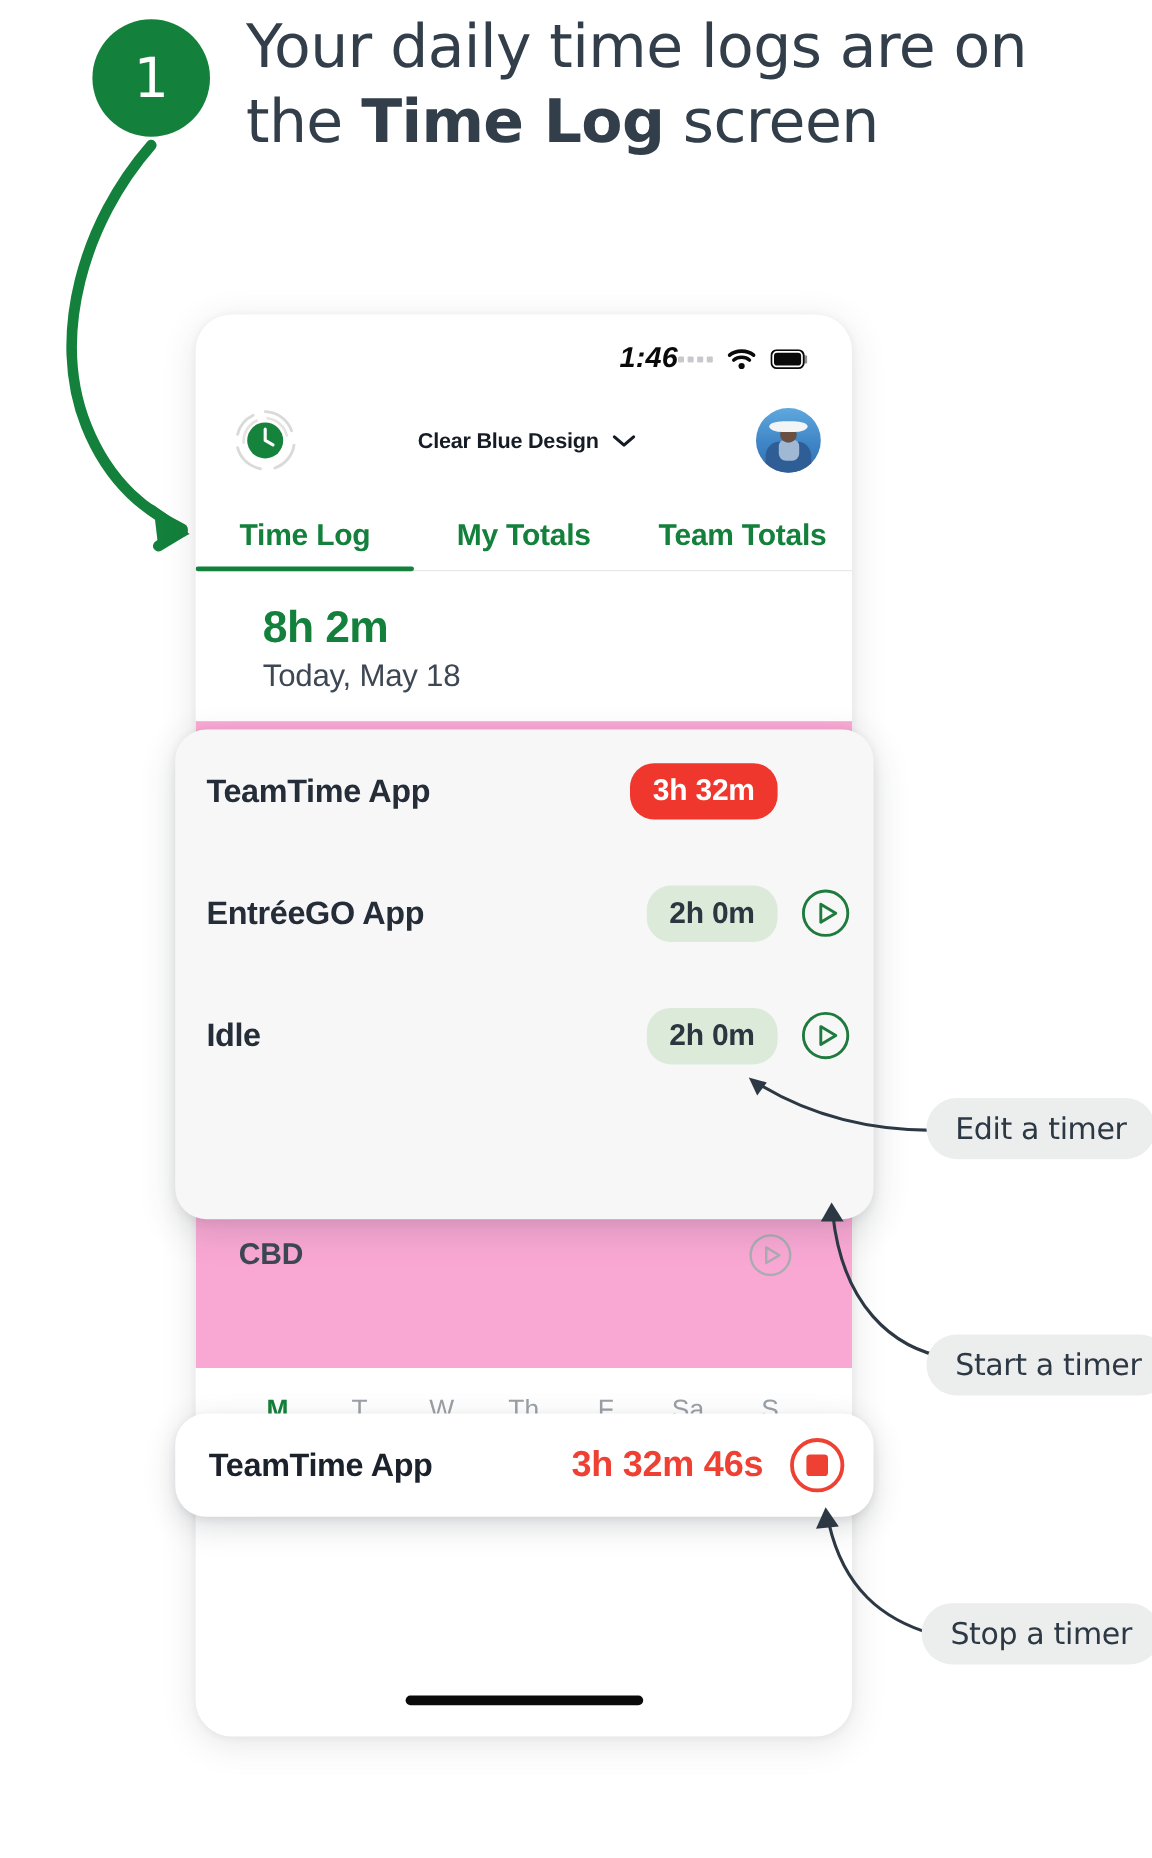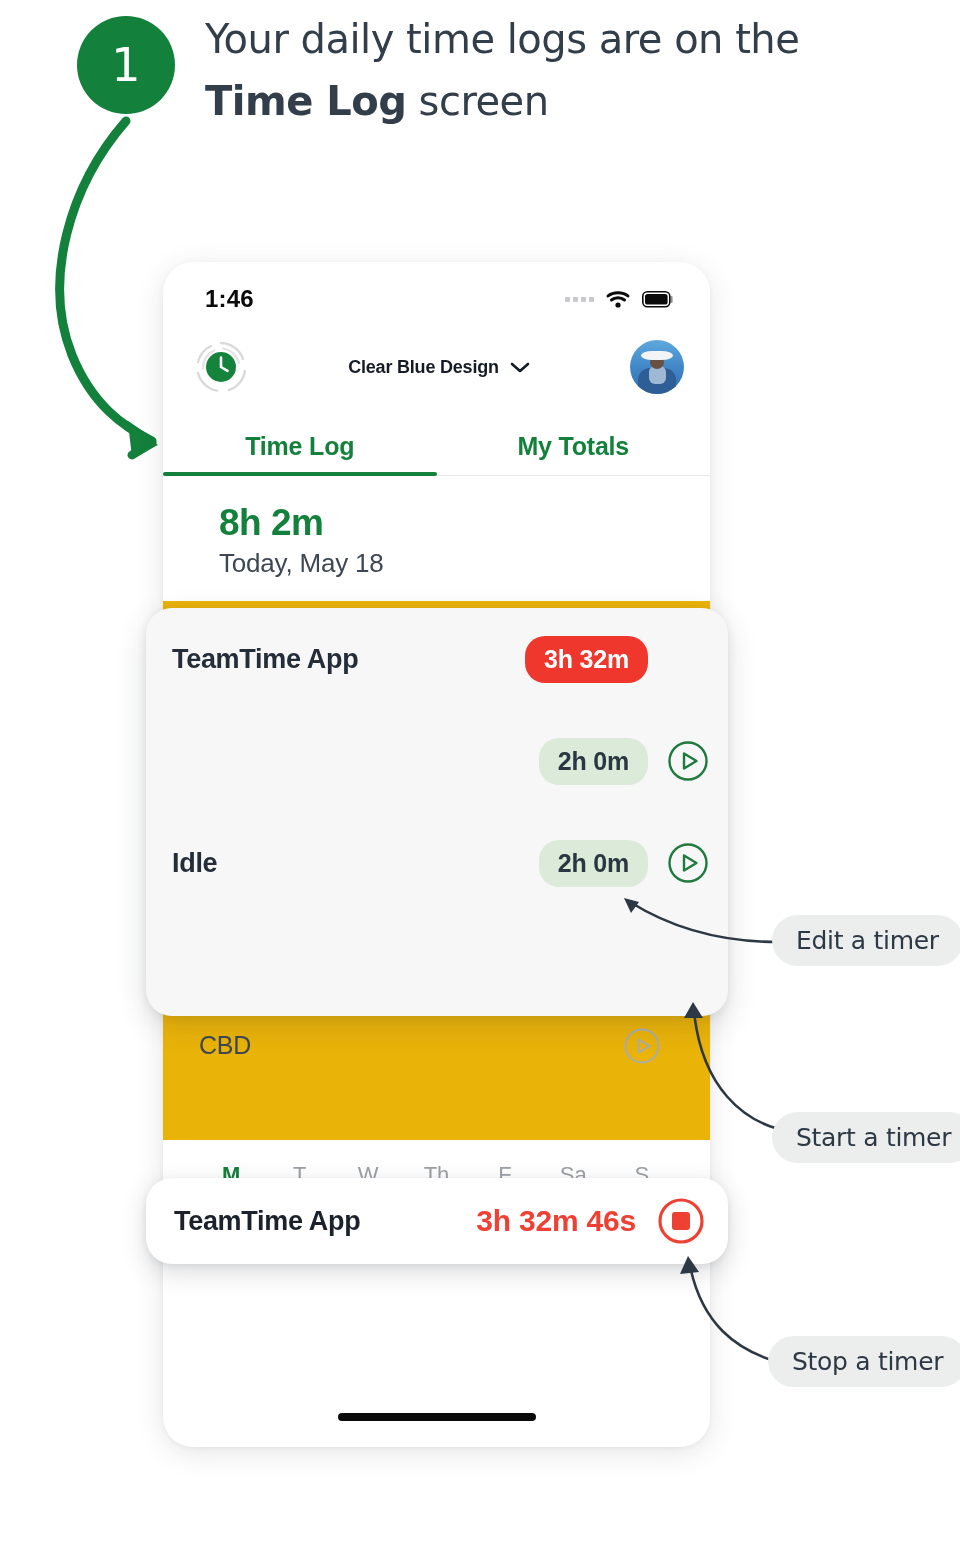--- a/index.html
+++ b/index.html
@@ -16,40 +16,40 @@
     position: absolute; left: 77px; top: 16px;
     width: 98px; height: 98px; border-radius: 50%;
     background: #13803B;
     display: flex; align-items: center; justify-content: center;
     color: #ffffff; font-size: 46px; font-weight: 400;
     font-family: "DejaVu Sans", sans-serif;
   }
   .headline {
     position: absolute; left: 205px; top: 8px; width: 700px;
     font-family: "DejaVu Sans", sans-serif;
-    font-size: 40px; line-height: 62px; color: #323E4A;
+    font-size: 50px; line-height: 62px; color: #323E4A;
     letter-spacing: -0.5px;
   }
   .headline b { font-weight: 700; }
 
   
   .green-arrow { position: absolute; left: 20px; top: 105px; }
 
   
   .phone {
     position: absolute; left: 163px; top: 262px;
     width: 547px; height: 1185px;
     background: #ffffff;
     border-radius: 30px;
     box-shadow: 0 6px 28px rgba(60,60,70,0.13), 0 1px 5px rgba(60,60,70,0.06);
     overflow: hidden;
   }
   .statusbar {
     height: 62px; display: flex; align-items: center;
-    justify-content: space-between; padding: 12px 36px 0 42px;
+    justify-content: flex-end; padding: 12px 36px 0 42px; font-style: italic;
   }
   .status-time { font-size: 24px; font-weight: 700; color: #0a0a0a; letter-spacing: 0.2px; }
   .status-icons { display: flex; align-items: center; gap: 11px; }
   .sig-dots { display: flex; gap: 3px; align-items: flex-end; }
   .sig-dots i { width: 5px; height: 5px; background: #c9c9cd; border-radius: 1px; display: block; }
 
   
   .app-header {
     height: 86px; display: flex; align-items: center;
     padding: 0 26px 0 30px; gap: 8px;
@@ -86,21 +86,21 @@
     content: ""; position: absolute; left: 0; right: 0; bottom: -1px;
     height: 4px; background: #13803B; border-radius: 2px;
   }
 
   
   .day-total { padding: 26px 0 22px 56px; }
   .day-total .big { font-size: 37px; font-weight: 700; color: #13803B; letter-spacing: -0.5px; }
   .day-total .sub { font-size: 26px; font-weight: 400; color: #3d4854; margin-top: 4px; letter-spacing: -0.2px; }
 
   
-  .back-list { background: #eab308; }
+  .back-list { background: #f9a8d4; font-weight: bold; }
   .back-row {
     height: 81px; display: flex; align-items: center;
     padding: 0 48px 0 36px; justify-content: space-between;
   }
   .back-row .name { font-size: 25px; color: #3d4854; letter-spacing: -0.2px; }
 
   
   .calendar { padding: 22px 34px 0 34px; }
   .cal-row { display: flex; }
   .cal-cell { flex: 1; text-align: center; }
@@ -225,20 +225,21 @@
         <div class="av-body"></div>
         <div class="av-scarf"></div>
         <div class="av-face"></div>
         <div class="av-hat"></div>
       </div>
     </div>
 
     <div class="tabs">
       <div class="tab active">Time Log</div>
       <div class="tab">My Totals</div>
+      <div class="tab">Team Totals</div>
     </div>
 
     <div class="day-total">
       <div class="big">8h 2m</div>
       <div class="sub">Today, May 18</div>
     </div>
 
     <div class="back-list" style="height:323px;"></div>
     <div class="back-list">
       <div class="back-row">
@@ -294,20 +295,21 @@
     <div class="home-bar"></div>
   </div>
 
   <div class="task-card">
     <div class="task-row">
       <span class="name">TeamTime App</span>
       <span class="pill red">3h 32m</span>
       <span style="width:44px;display:inline-block;"></span>
     </div>
     <div class="task-row">
+      <span class="name">EntréeGO App</span>
       <span class="pill green">2h 0m</span>
       <svg width="44" height="44" viewBox="0 0 44 44">
         <circle cx="22" cy="22" r="18.5" fill="none" stroke="#1f7a3d" stroke-width="2.4"></circle>
         <path d="M18,14.5 L30.5,22 L18,29.5 Z" fill="none" stroke="#1f7a3d" stroke-width="2.4" stroke-linejoin="round"></path>
       </svg>
     </div>
     <div class="task-row">
       <span class="name">Idle</span>
       <span class="pill green">2h 0m</span>
       <svg width="44" height="44" viewBox="0 0 44 44">

